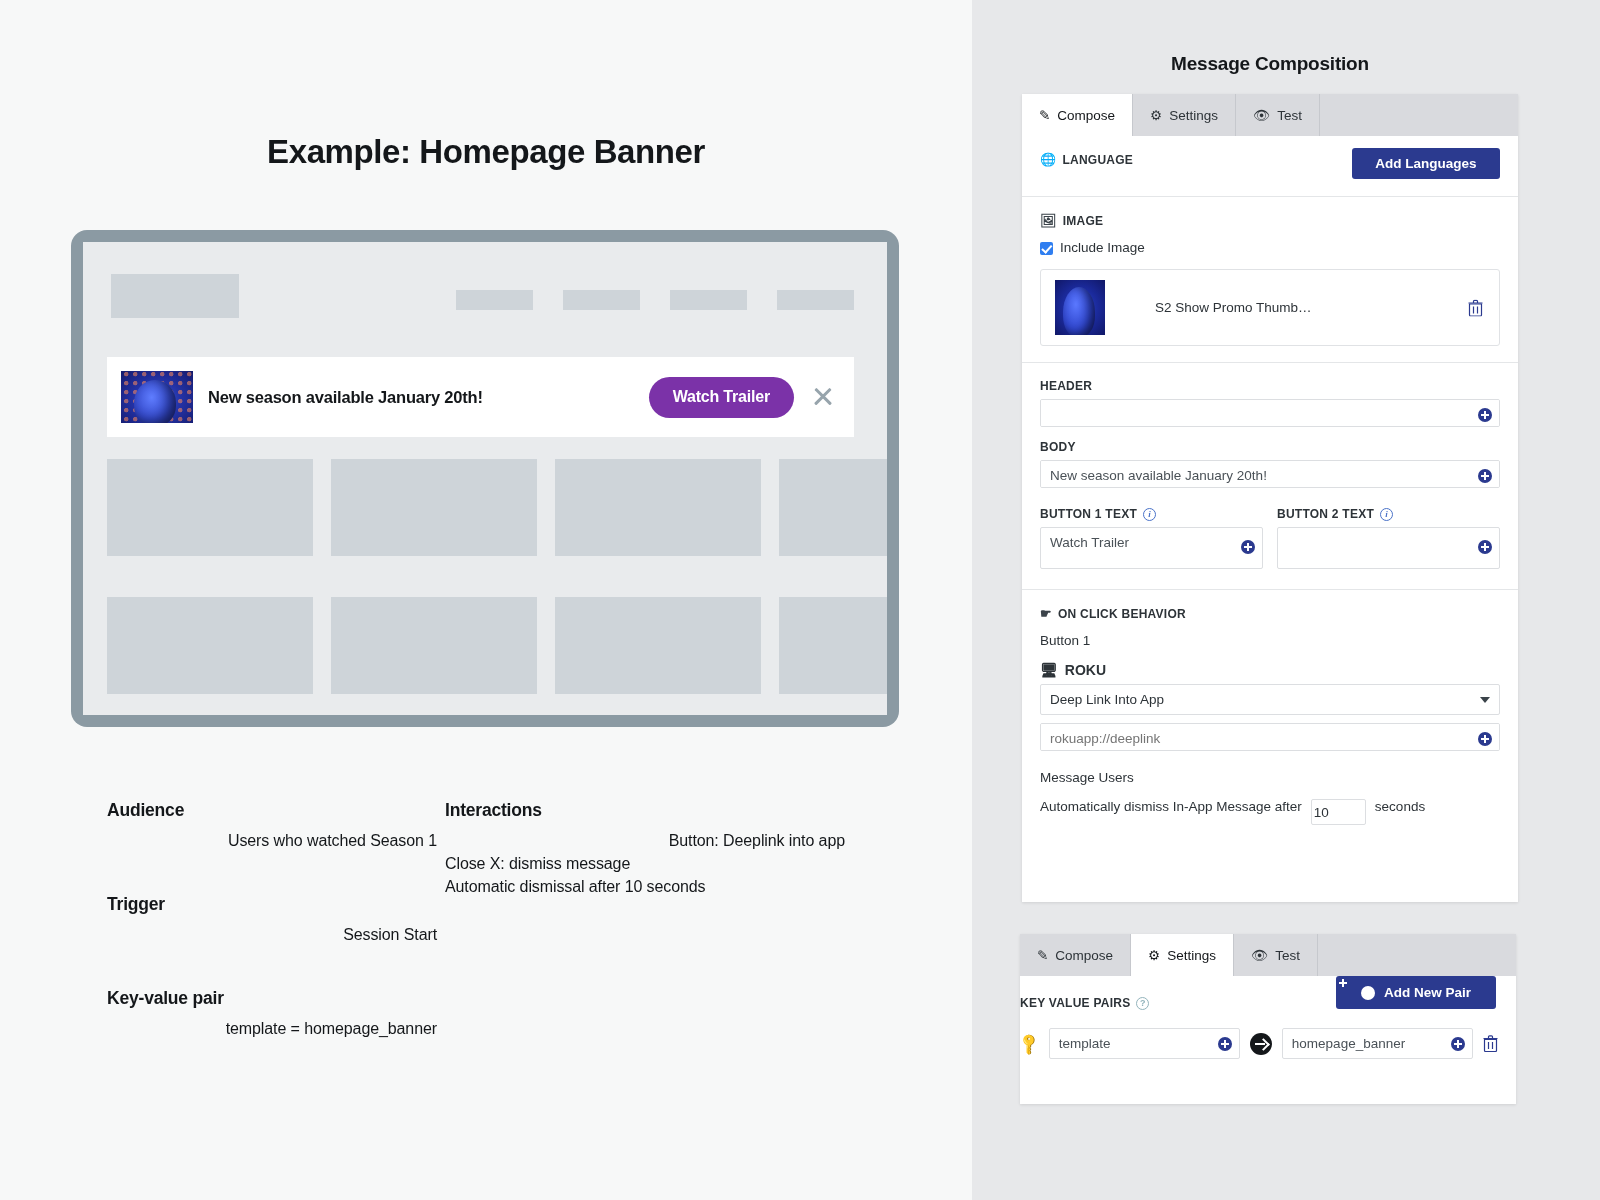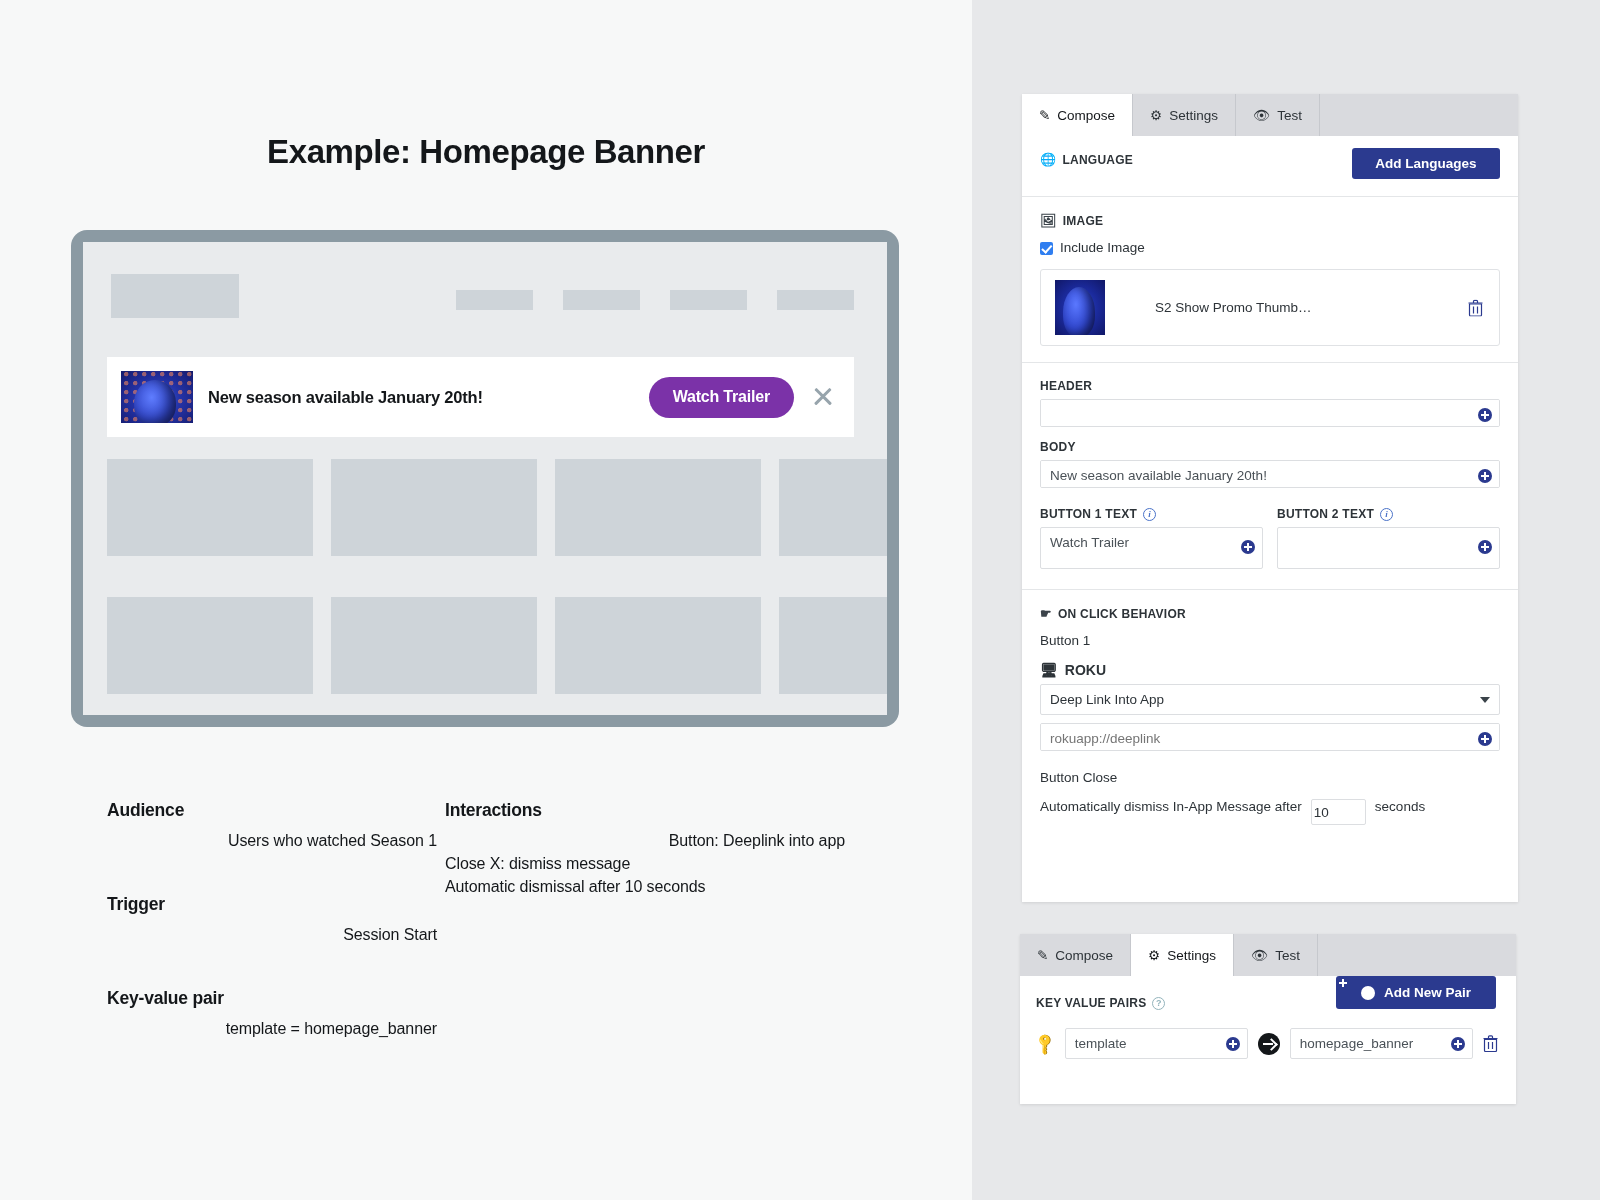--- a/index.html
+++ b/index.html
@@ -271,20 +271,21 @@
       <div class="info-h">Interactions</div>
       <div class="info-p">Button: Deeplink into app</div>
       <div class="info-line">Close X: dismiss message</div>
       <div class="info-line">Automatic dismissal after 10 seconds</div>
     </div>
   </div>
 </div>
 
 <div id="right-pane">
 
+  <div id="right-title">Message Composition</div>
 
   <div class="card" id="compose-card">
 
     <div class="tabbar">
       <div class="tab active">
         <span>✎</span>
         <span>Compose</span>
       </div>
       <div class="tab">
         <span>⚙</span>
@@ -378,21 +379,21 @@
       <div class="select">
         <span>Deep Link Into App</span>
         <span class="caret"></span>
       </div>
 
       <div class="input-wrap" style="margin-top:8px;">
         <textarea class="txtinput ta" rows="1" style="height: 28px;" placeholder="rokuapp://deeplink"></textarea>
         <span class="plus"></span>
       </div>
 
-      <div class="sub-text" style="font-weight:normal; margin-top:15px;">Button Close</div>
+      <div class="sub-text" style="font-weight:normal; margin-top:15px;">Message Users</div>
 
 
       <div class="dismiss-row">
         <span>Automatically dismiss In-App Message after</span>
         <input class="num-input" value="10" style="">
         <span>seconds</span>
       </div>
     </div>
   </div>
 
@@ -406,21 +407,21 @@
         <span>⚙</span>
         <span>Settings</span>
       </div>
       <div class="tab">
         <span>👁</span>
         <span>Test</span>
       </div>
       <div class="tab tab-filler"></div>
     </div>
 
-    <div style="padding:20px 18px 0 16px; position:relative;">
+    <div style="padding:20px 18px 0 0; position:relative;">
       <div class="sect-label">
         <span>KEY VALUE PAIRS</span>
         <span class="info-q">?</span>
       </div>
       <button class="btn-primary" id="add-new-pair">
         <span class="plus" style="position:static; transform:none; background:#fff;"></span>
         <span>Add New Pair</span>
       </button>
 
       <div class="kv-row">

